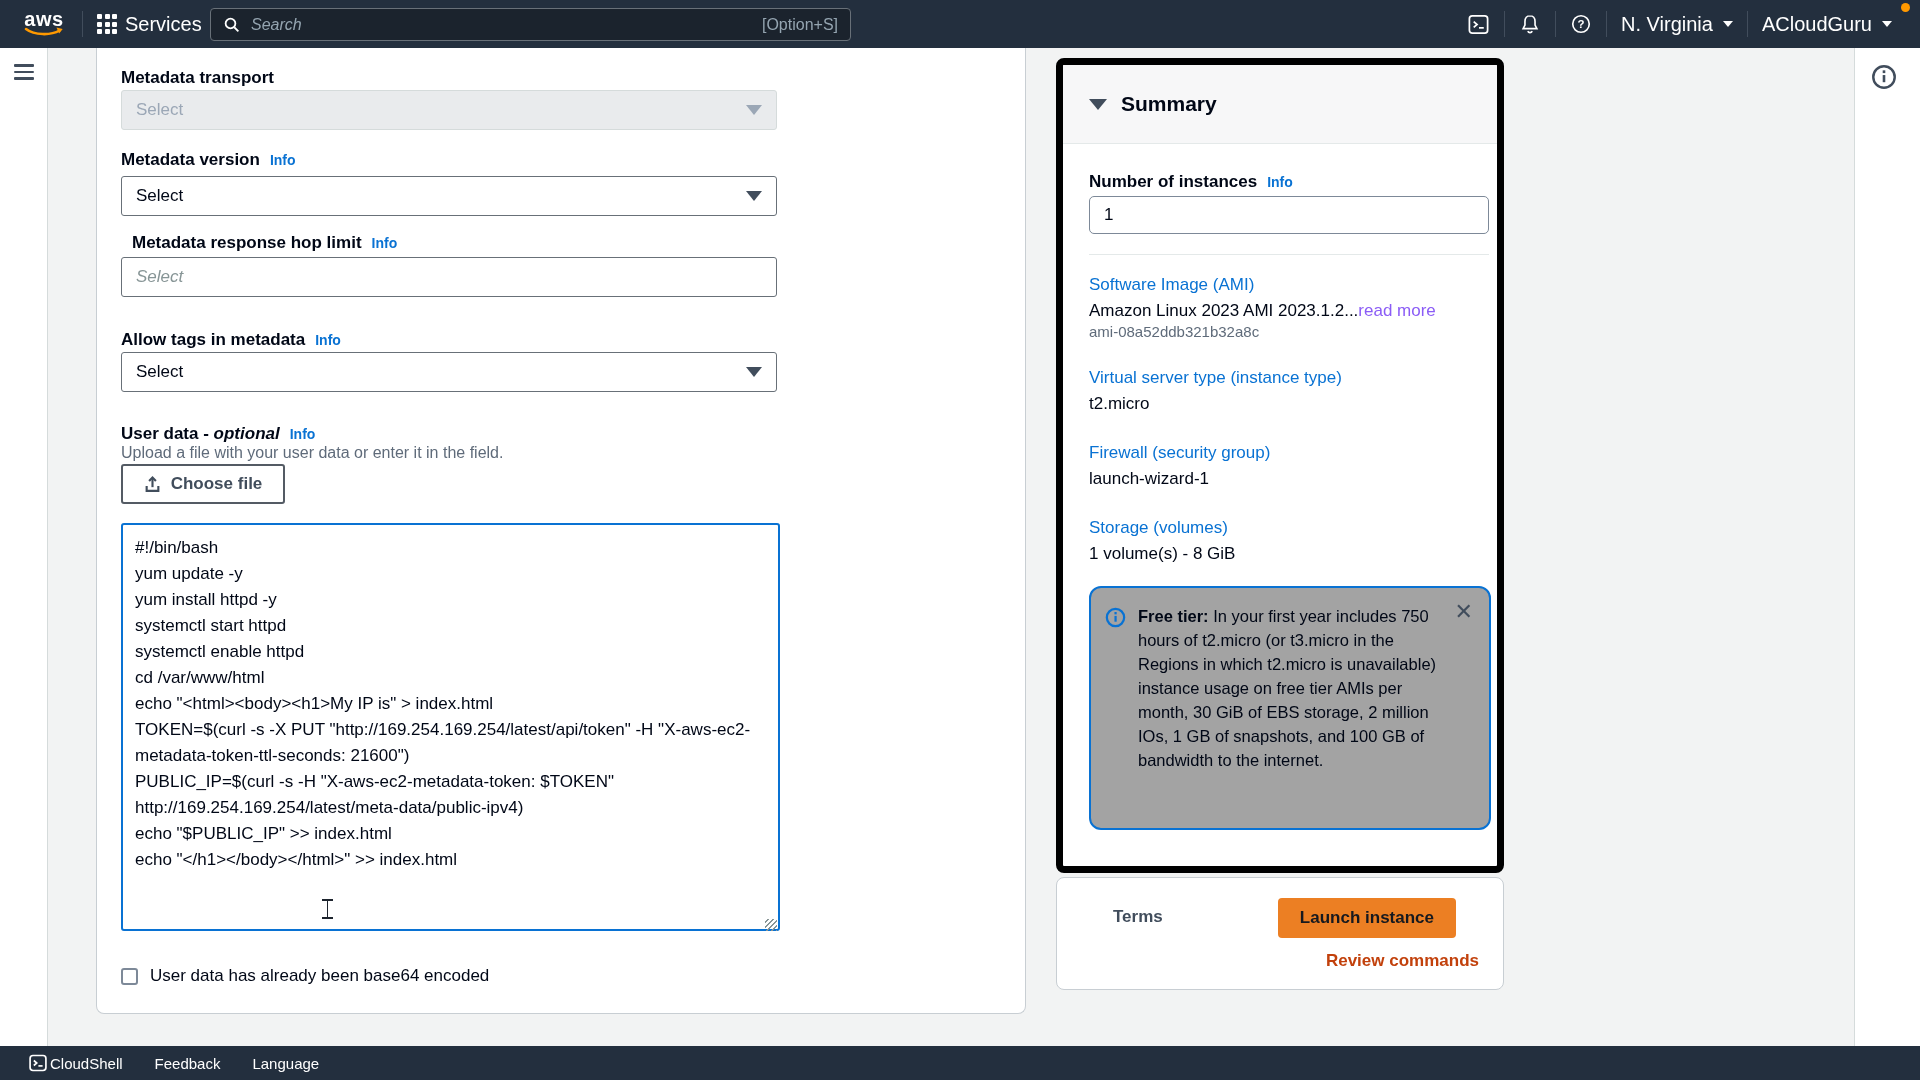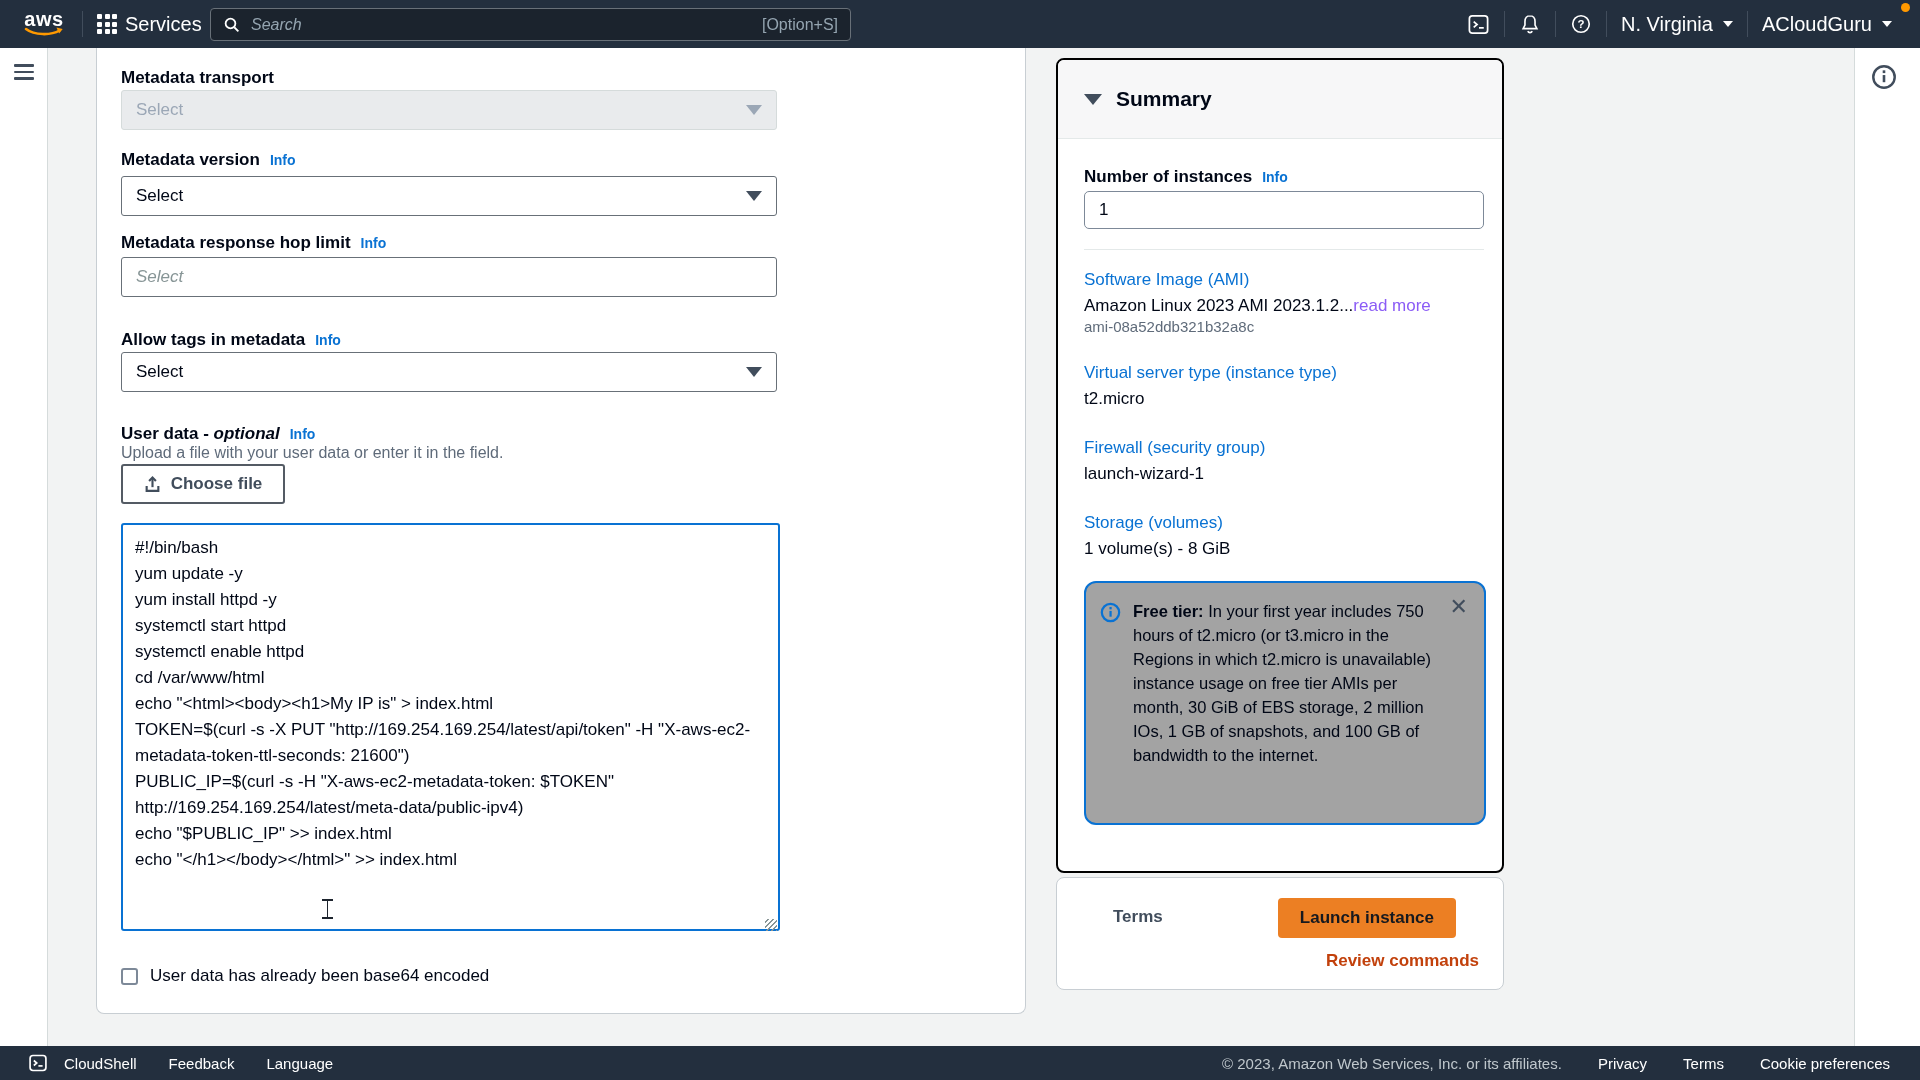--- a/index.html
+++ b/index.html
@@ -36,21 +36,21 @@
   .tb-label { font-size:20px; }
   .caret-down-sm { width:0; height:0; border-left:5px solid transparent; border-right:5px solid transparent; border-top:6px solid #fff; margin-left:2px; }
   .record-dot { position:absolute; right:10px; top:3px; width:9px; height:9px; border-radius:50%; background:#f90; }
   
   .footbar {
     position:absolute; left:0; bottom:0; width:1920px; height:34px;
     background:#232f3e; display:flex; align-items:center; color:#fff; font-size:15px; z-index:20;
   }
   .fb-left { display:flex; align-items:center; gap:32px; padding-left:28px; }
   .fb-right { margin-left:auto; display:flex; align-items:center; gap:36px; padding-right:30px; }
-  .fb-link { cursor:pointer; display:flex; align-items:center; gap:16px; }
+  .fb-link { cursor:pointer; display:flex; align-items:center; gap:2px; }
   .fb-copy { color:#bfc7cc; }
   
   .left-rail {
     position:absolute; left:0; top:48px; width:48px; height:998px;
     background:#fff; border-right:1px solid #d5dbdb; z-index:10;
   }
   .hamburger { margin:16px auto 0; width:20px; cursor:pointer; }
   .hamburger span { display:block; width:20px; height:2.5px; background:#414d5c; margin-bottom:4px; border-radius:1px; }
   .right-rail {
     position:absolute; right:0; top:48px; width:66px; height:998px;
@@ -99,21 +99,21 @@
   .checkbox-row { margin-top:30px; display:flex; align-items:center; gap:12px; }
   .checkbox { width:17px; height:17px; border:2px solid #7d8998; border-radius:3px; background:#fff; cursor:pointer; }
   
   .ibeam { position:absolute; left:320px; top:897px; width:14px; height:24px; z-index:5; pointer-events:none; }
   .ibeam i { position:absolute; left:6.5px; top:2px; width:1.8px; height:20px; background:#1d242e; }
   .ibeam b, .ibeam s { position:absolute; left:2px; width:11px; height:1.8px; background:#1d242e; }
   .ibeam b { top:2px; } .ibeam s { bottom:2px; }
   
   .summary-card {
     position:absolute; left:1056px; top:58px; width:448px; height:815px;
-    background:#fff; border:2px solid #000000; border-radius:8px; overflow:hidden;
+    background:#fff; border:7px solid #000000; border-radius:8px; overflow:hidden;
   }
   .summary-header {
     height:79px; background:#f7f7f8; border-bottom:1px solid #e4e9e9;
     display:flex; align-items:center; gap:14px; padding:0 26px;
   }
   .collapse-caret { width:0; height:0; border-left:9px solid transparent; border-right:9px solid transparent; border-top:11px solid #414d5c; cursor:pointer; }
   .summary-title { font-size:21px; font-weight:700; }
   .summary-body { padding:28px 24px 0 26px; }
   .instances-input {
     margin-top:4px; width:400px; height:38px; border:1px solid #7d8998; border-radius:5px;
@@ -245,21 +245,21 @@
 
   <div class="field-label" style="margin-top:20px;">
     <span>Metadata version</span>
     <span class="info-link">Info</span>
   </div>
   <div class="control" style="margin-top:6px;">
     <span>Select</span>
     <span class="caret-dd"></span>
   </div>
 
-  <div class="field-label" style="margin-top:17px;">
+  <div class="field-label" style="margin-top:17px;margin-left:11px;">
     <span>Metadata response hop limit</span>
     <span class="info-link">Info</span>
   </div>
   <input type="text" class="text-control" style="margin-top: 4px;" placeholder="Select">
 
   <div class="field-label" style="margin-top:33px;">
     <span>Allow tags in metadata</span>
     <span class="info-link">Info</span>
   </div>
   <div class="control" style="margin-top:2px;">
@@ -369,19 +369,13 @@
       <svg width="20" height="20" viewBox="0 0 24 24" fill="none" stroke="#fff" stroke-width="2">
         <rect x="2.5" y="3" width="19" height="18" rx="3.5"></rect>
         <path d="M7 9l3.5 3L7 15"></path>
           <path d="M12.5 15.5H17.5"></path>
       </svg>
       <span>CloudShell</span>
     </span>
     <span class="fb-link">Feedback</span>
     <span class="fb-link">Language</span>
   </div>
-  <div class="fb-right">
-    <span class="fb-copy">© 2023, Amazon Web Services, Inc. or its affiliates.</span>
-    <span class="fb-link">Privacy</span>
-    <span class="fb-link">Terms</span>
-    <span class="fb-link">Cookie preferences</span>
-  </div>
 </footer>
 
 </body></html>

